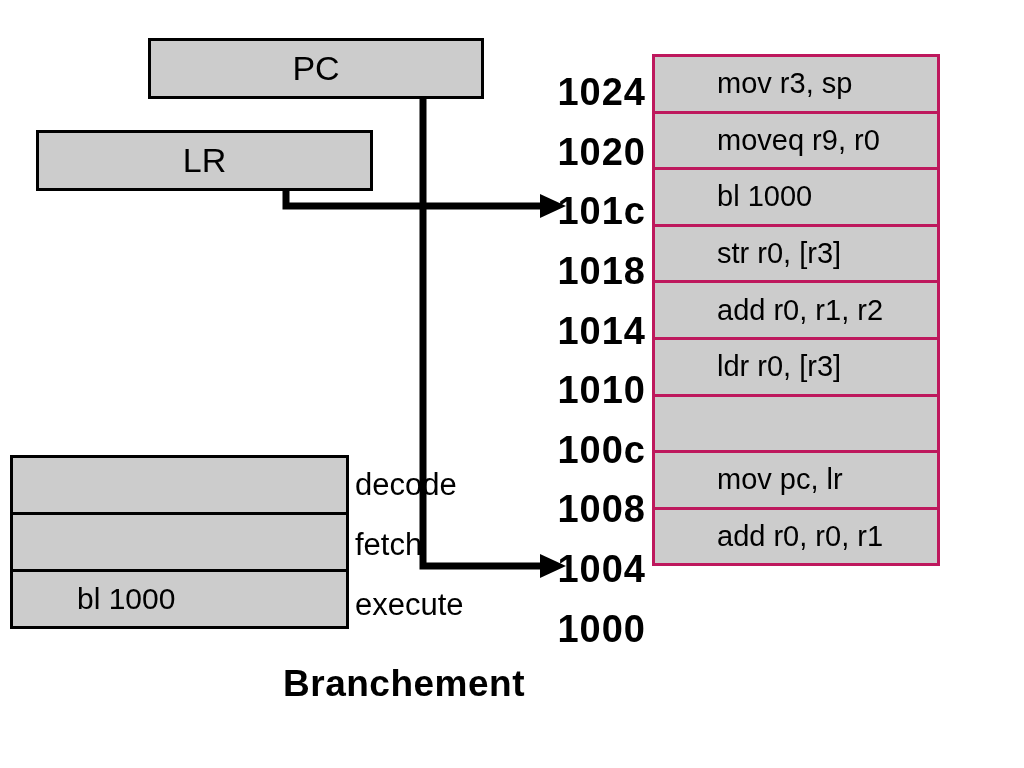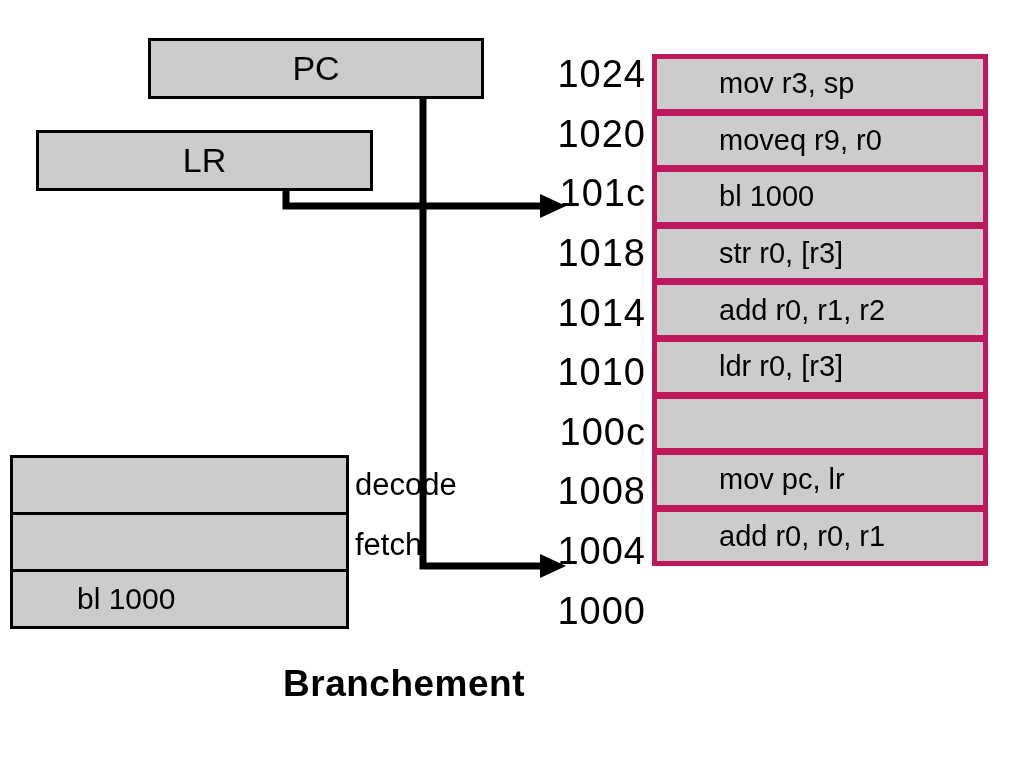--- a/index.html
+++ b/index.html
@@ -22,26 +22,26 @@
   .pipe-row{
     position:relative;width:339px;height:60px;background:#cccccc;
     border:3px solid #000;box-sizing:border-box;margin-top:-3px;
     display:flex;align-items:center;font-size:30px;padding-left:64px;
   }
   .pipe-row:first-child{margin-top:0;}
   .stage-labels{position:absolute;left:355px;top:455px;}
   .stage-label{height:60px;display:flex;align-items:center;font-size:31px;}
   .mem-table{position:absolute;left:652px;top:54px;width:336px;}
   .mem-row{
-    position:relative;width:336px;height:59.6px;background:#cccccc;
-    border:5px solid #be185d;box-sizing:border-box;margin-top:-3px;
+    position:relative;width:288px;height:59.6px;background:#cccccc;
+    border:3px solid #be185d;box-sizing:border-box;margin-top:-3px;
     display:flex;align-items:center;font-size:29px;padding-left:62px;
   }
   .mem-row:first-child{margin-top:0;}
-  .addr-col{position:absolute;left:480px;top:45px;width:166px;}
+  .addr-col{position:absolute;left:480px;top:63px;width:166px;font-weight:bold;}
   .addr{
     height:59.6px;display:flex;align-items:center;justify-content:flex-end;
     font-size:38px;letter-spacing:1px;
   }
   .diagram-title{
     position:absolute;left:0;top:663px;width:808px;text-align:center;
     font-size:37px;font-weight:bold;letter-spacing:0.5px;
   }
   .arrow-layer{position:absolute;left:0;top:0;width:1024px;height:768px;pointer-events:none;}
 </style>
@@ -66,20 +66,21 @@
       <span></span>
     </div>
     <div class="pipe-row">
       <span>bl 1000</span>
     </div>
   </div>
 
   <div class="stage-labels">
     <div class="stage-label">decode</div>
     <div class="stage-label">fetch</div>
+    <div class="stage-label">execute</div>
   </div>
 
   <div class="addr-col">
     <div class="addr">1024</div>
     <div class="addr">1020</div>
     <div class="addr">101c</div>
     <div class="addr">1018</div>
     <div class="addr">1014</div>
     <div class="addr">1010</div>
     <div class="addr">100c</div>

